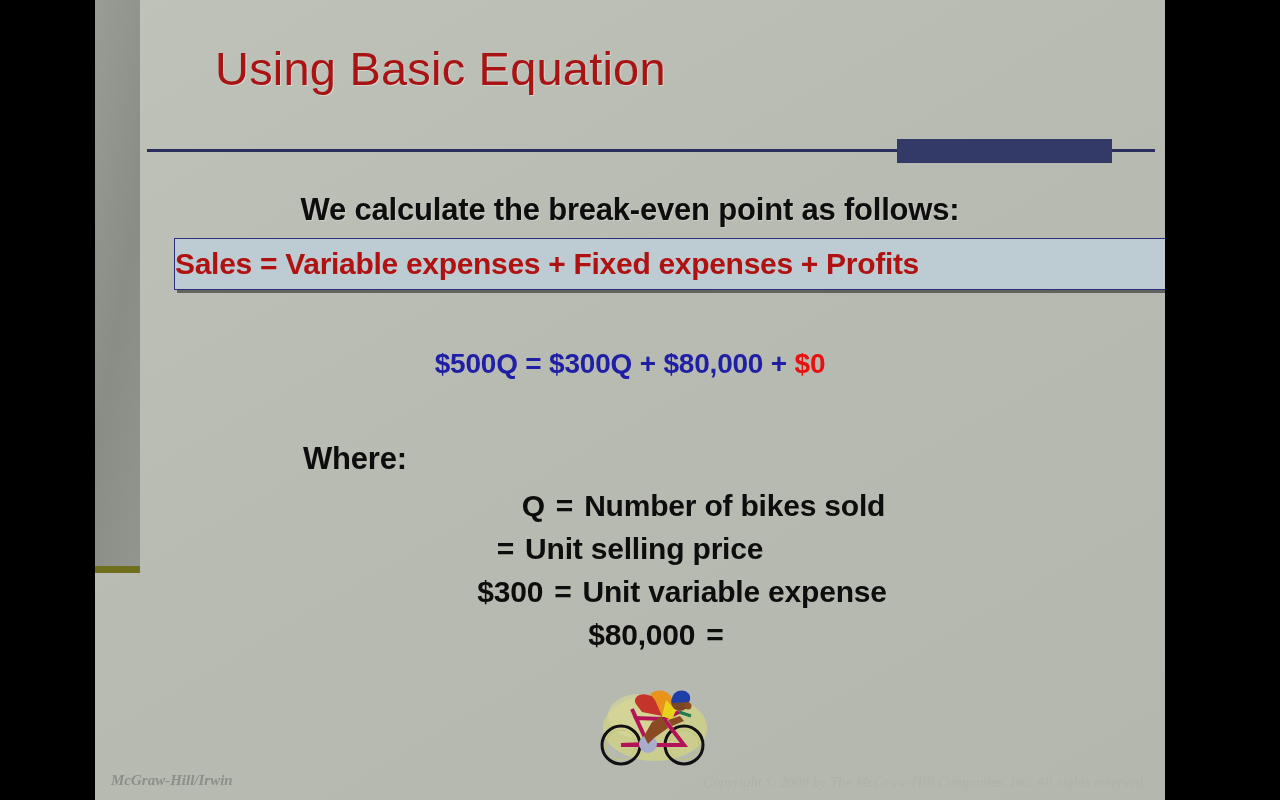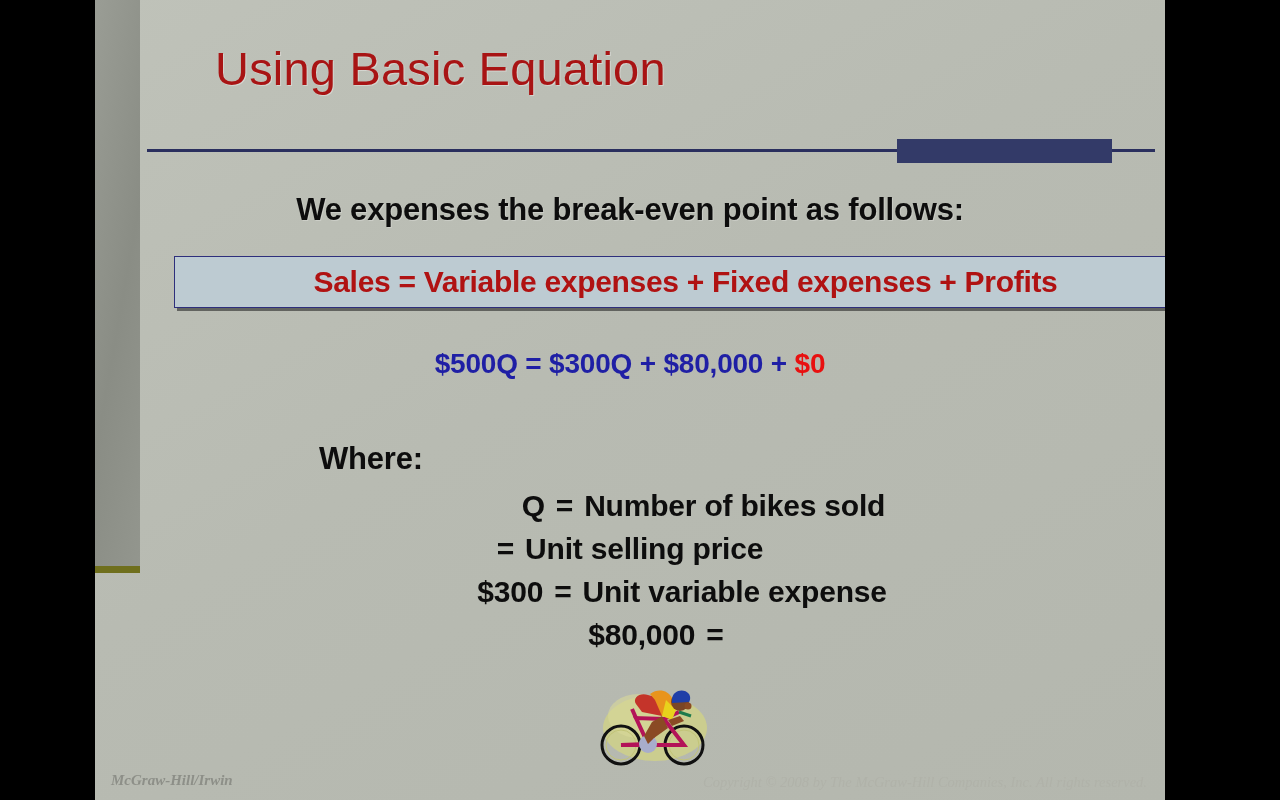--- a/index.html
+++ b/index.html
@@ -93,30 +93,29 @@
     font-size: 31px;
     font-weight: bold;
     color: #0d0d0d;
     letter-spacing: -0.2px;
     text-shadow: 1px 1px 0 rgba(255,255,255,0.25);
   }
 
   .eqbox {
     position: absolute;
     left: 79px;
-    top: 256px;
+    top: 238px;
     width: 1023px;
     height: 52px;
     box-sizing: border-box;
     background: #bdcbd2;
     border: 1px solid #2e2f7c;
     box-shadow: 3px 3px 0 rgba(25,25,25,0.55);
     display: flex;
     align-items: center;
-    justify-content: center;
   }
   .eqbox-text {
     font-size: 30px;
     font-weight: bold;
     color: #b01212;
     letter-spacing: -0.3px;
     white-space: nowrap;
   }
 
   .equation {
@@ -128,21 +127,21 @@
     font-size: 28px;
     font-weight: bold;
     letter-spacing: -0.2px;
     color: #1f1fa5;
     white-space: nowrap;
   }
   .equation .zero { color: #e81010; }
 
   .where-label {
     position: absolute;
-    left: 224px;
+    left: 208px;
     top: 441px;
     font-size: 31px;
     font-weight: bold;
     color: #0d0d0d;
     letter-spacing: -0.2px;
   }
 
   .defs {
     position: absolute;
     left: 0;
@@ -212,21 +211,21 @@
   <div id="slide">
 
     <div class="left-band"></div>
     <div class="left-band-cap"></div>
 
     <div class="title">Using Basic Equation</div>
 
     <div class="rule"></div>
     <div class="rule-block"></div>
 
-    <div class="lead">We expenses the break-even point as follows:</div>
+    <div class="lead">We calculate the break-even point as follows:</div>
 
     <div class="eqbox">
       <span class="eqbox-text">Sales = Variable expenses + Fixed expenses + Profits</span>
     </div>
 
     <div class="equation">
       <span>$500Q = $300Q + $80,000 + </span><span class="zero">$0</span>
     </div>
 
     <div class="where-label">Where:</div>

